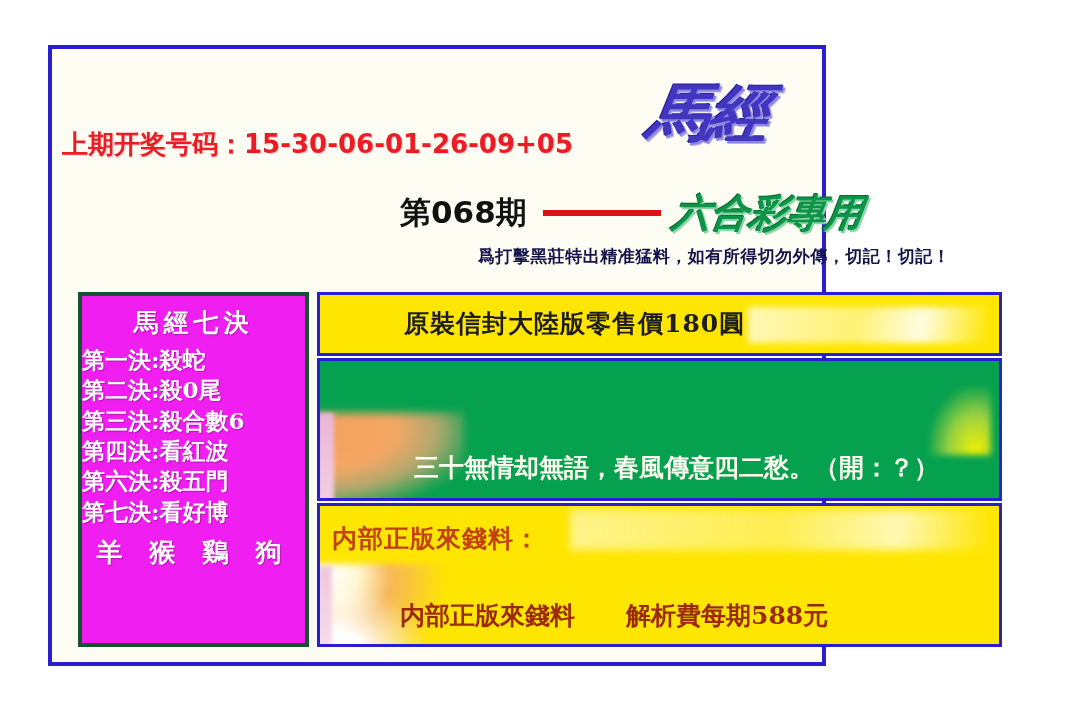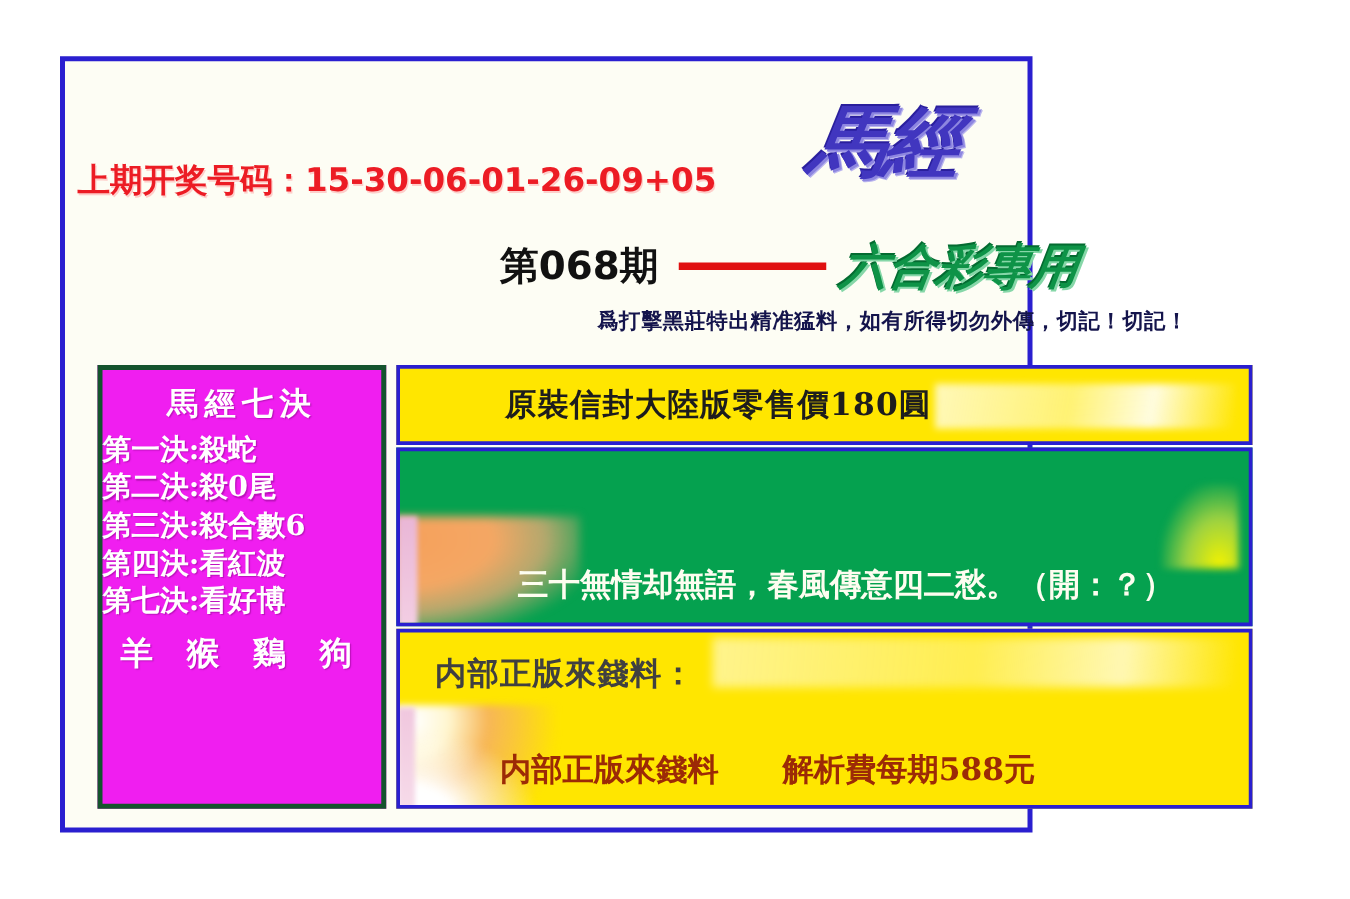--- a/index.html
+++ b/index.html
@@ -205,23 +205,23 @@
 
   .band-yellow2{
     position:absolute;left:0;top:211px;
     width:685px;height:144px;
     background:#ffe600;
     border:3px solid #2a1fd0;
     box-sizing:border-box;
     overflow:hidden;
   }
   .by2-label{
-    position:absolute;left:28px;top:16px;
-    font-family:"DejaVu Serif","Liberation Serif",serif;
-    font-weight:bold;font-size:25px;color:#404040;
+    position:absolute;left:12px;top:16px;
+    font-family:"DejaVu Serif","Liberation Serif",serif;
+    font-weight:bold;font-size:25px;color:#c2410c;
     white-space:nowrap;letter-spacing:1px;
     z-index:3;
   }
   .by2-line{
     position:absolute;left:0;top:93px;width:685px;
     z-index:3;
     font-family:"DejaVu Serif","Liberation Serif",serif;
     font-weight:bold;font-size:25px;color:#9c2a06;
     white-space:nowrap;
   }
@@ -279,20 +279,21 @@
 
     <div class="cols">
 
       <div class="left-panel">
         <div class="lp-title">馬經七決</div>
 
         <div class="lp-item">第一決:殺蛇</div>
         <div class="lp-item">第二決:殺0尾</div>
         <div class="lp-item">第三決:殺合數6</div>
         <div class="lp-item">第四決:看紅波</div>
+        <div class="lp-item">第六決:殺五門</div>
         <div class="lp-item">第七決:看好博</div>
 
         <div class="lp-zodiac">羊 猴 鷄 狗</div>
       </div>
 
       <div class="right-col">
 
         <div class="band-yellow">
           <div class="smear"></div>
           <div class="price">原裝信封大陸版零售價180圓</div>

